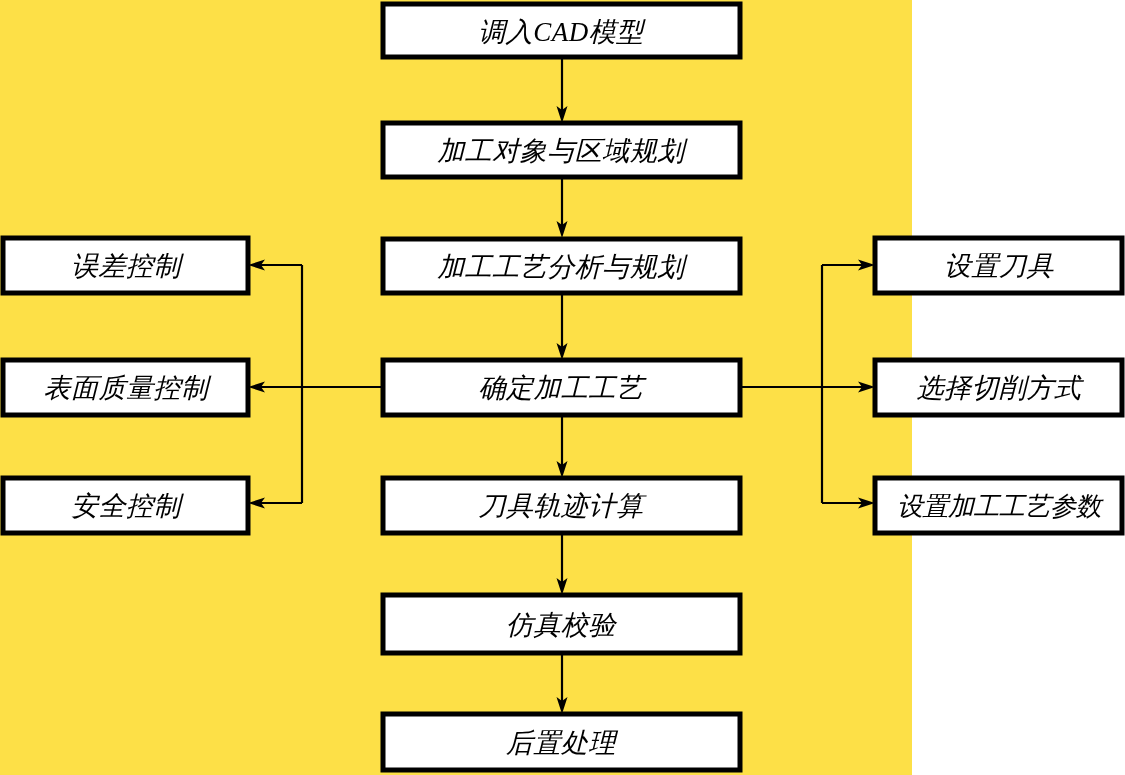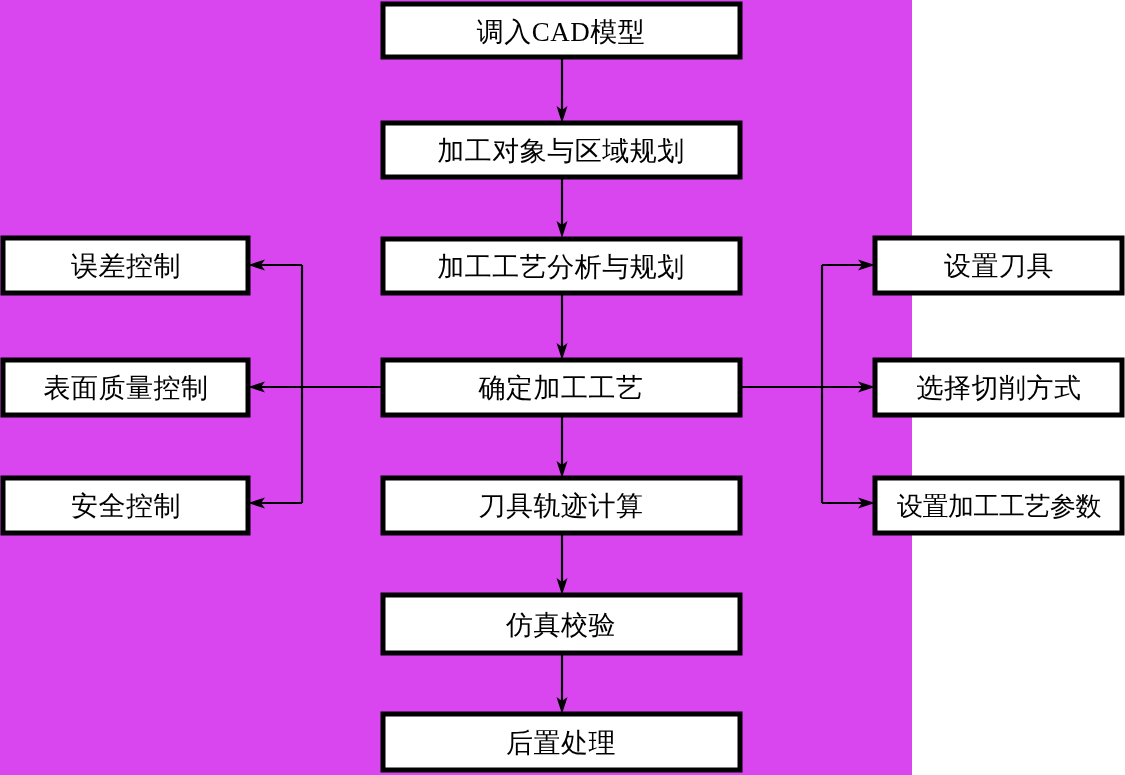--- a/index.html
+++ b/index.html
@@ -10,21 +10,22 @@
   body {
     width: 1125px;
     height: 775px;
     font-family: "Liberation Serif", "DejaVu Serif", serif;
     overflow: hidden;
   }
   #flowchart-root {
     position: relative;
     width: 912px;
     height: 775px;
-    background: #d946ef;
+    background: #fde047;
+    font-style: italic;
   }
   svg#flow-svg {
     position: absolute;
     top: 0;
     left: 0;
     width: 1125px;
     height: 775px;
   }
   .node-box {
     fill: #ffffff;

